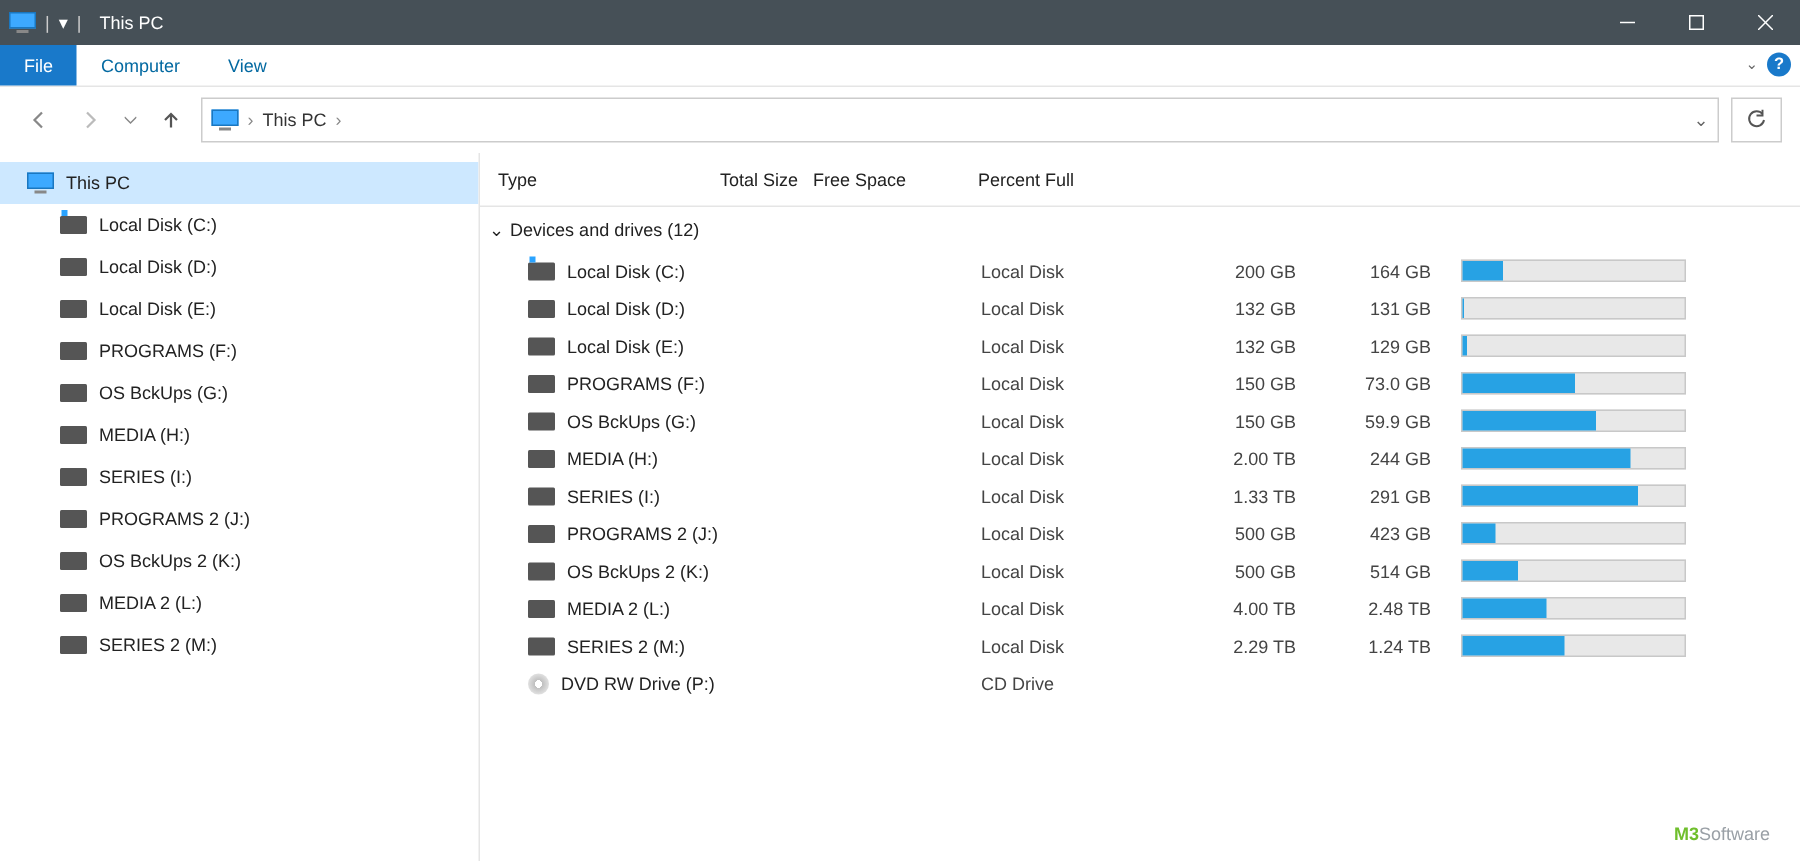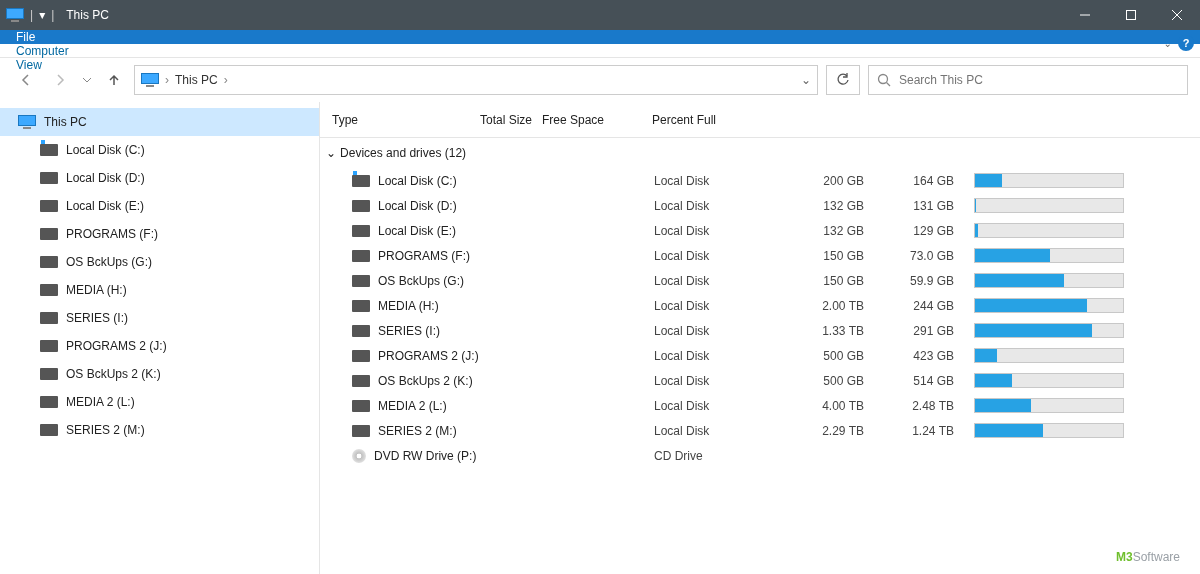--- a/index.html
+++ b/index.html
@@ -2,21 +2,21 @@
 <html><head>
 <meta charset="utf-8">
 <style>
 *{box-sizing:border-box;margin:0;padding:0;font-family:"Segoe UI",Arial,sans-serif;font-size:12px;color:#222;}
 body{width:1200px;height:574px;overflow:hidden;background:#fff;position:relative;}
 .titlebar{height:30px;background:#465057;display:flex;align-items:center;padding:0 0 0 6px;}
 .titlebar .tb-left{display:flex;align-items:center;gap:6px;}
 .titlebar .tb-title{color:#fff;font-size:12px;margin-left:6px;}
 .win-ctrls{margin-left:auto;display:flex;}
 .win-ctrl{width:46px;height:30px;display:flex;align-items:center;justify-content:center;color:#fff;}
-.ribbon-tabs{height:28px;background:#fff;display:flex;align-items:stretch;border-bottom:1px solid #e5e5e5;position:relative;flex-direction:column;}
+.ribbon-tabs{height:28px;background:#fff;display:flex;align-items:stretch;border-bottom:1px solid #e5e5e5;position:relative;}
 .ribbon-tab{padding:0 16px;display:flex;align-items:center;font-size:12px;color:#0369a1;}
 .ribbon-tab.file{background:#1979ca;color:#fff;font-weight:400;}
 .ribbon-help{position:absolute;right:6px;top:5px;display:flex;align-items:center;gap:6px;}
 .help-circle{width:16px;height:16px;border-radius:50%;background:#1979ca;color:#fff;display:flex;align-items:center;justify-content:center;font-size:11px;font-weight:bold;}
 .nav-row{height:44px;display:flex;align-items:center;padding:0 12px;gap:6px;}
 .nav-btn{width:28px;height:28px;display:flex;align-items:center;justify-content:center;color:#777;}
 .addr-wrap{display:flex;align-items:center;flex:1;gap:8px;}
 .addr-bar{flex:1;height:30px;border:1px solid #ccc;display:flex;align-items:center;padding:0 6px;gap:6px;}
 .addr-crumb{color:#333;}
 .addr-sep{color:#888;}
@@ -128,27 +128,20 @@
       <span class="addr-crumb">This PC</span>
       <span class="addr-sep">›</span>
       <span class="addr-dd">⌄</span>
     </div>
     <div class="refresh-box">
         <svg width="14" height="14">
           <path d="M11 3 A5 5 0 1 0 12 7" fill="none" stroke="#555" stroke-width="1.3"></path>
           <path d="M11 0 L11 4 L7 4" fill="none" stroke="#555" stroke-width="1.3"></path>
         </svg>
       </div>
-    <div class="search-box">
-      <svg width="14" height="14">
-          <circle cx="6" cy="6" r="4.5" fill="none" stroke="#888" stroke-width="1.3"></circle>
-          <line x1="9.5" y1="9.5" x2="13" y2="13" stroke="#888" stroke-width="1.3"></line>
-        </svg>
-      <input placeholder="Search This PC" style="">
-    </div>
   </div>
 </div>
 
 <div class="body-row">
   <div class="sidebar">
     <div class="sb-item root">
       <span class="pc-icon"></span>
       <span>This PC</span>
     </div>
     <div id="sb-children">

